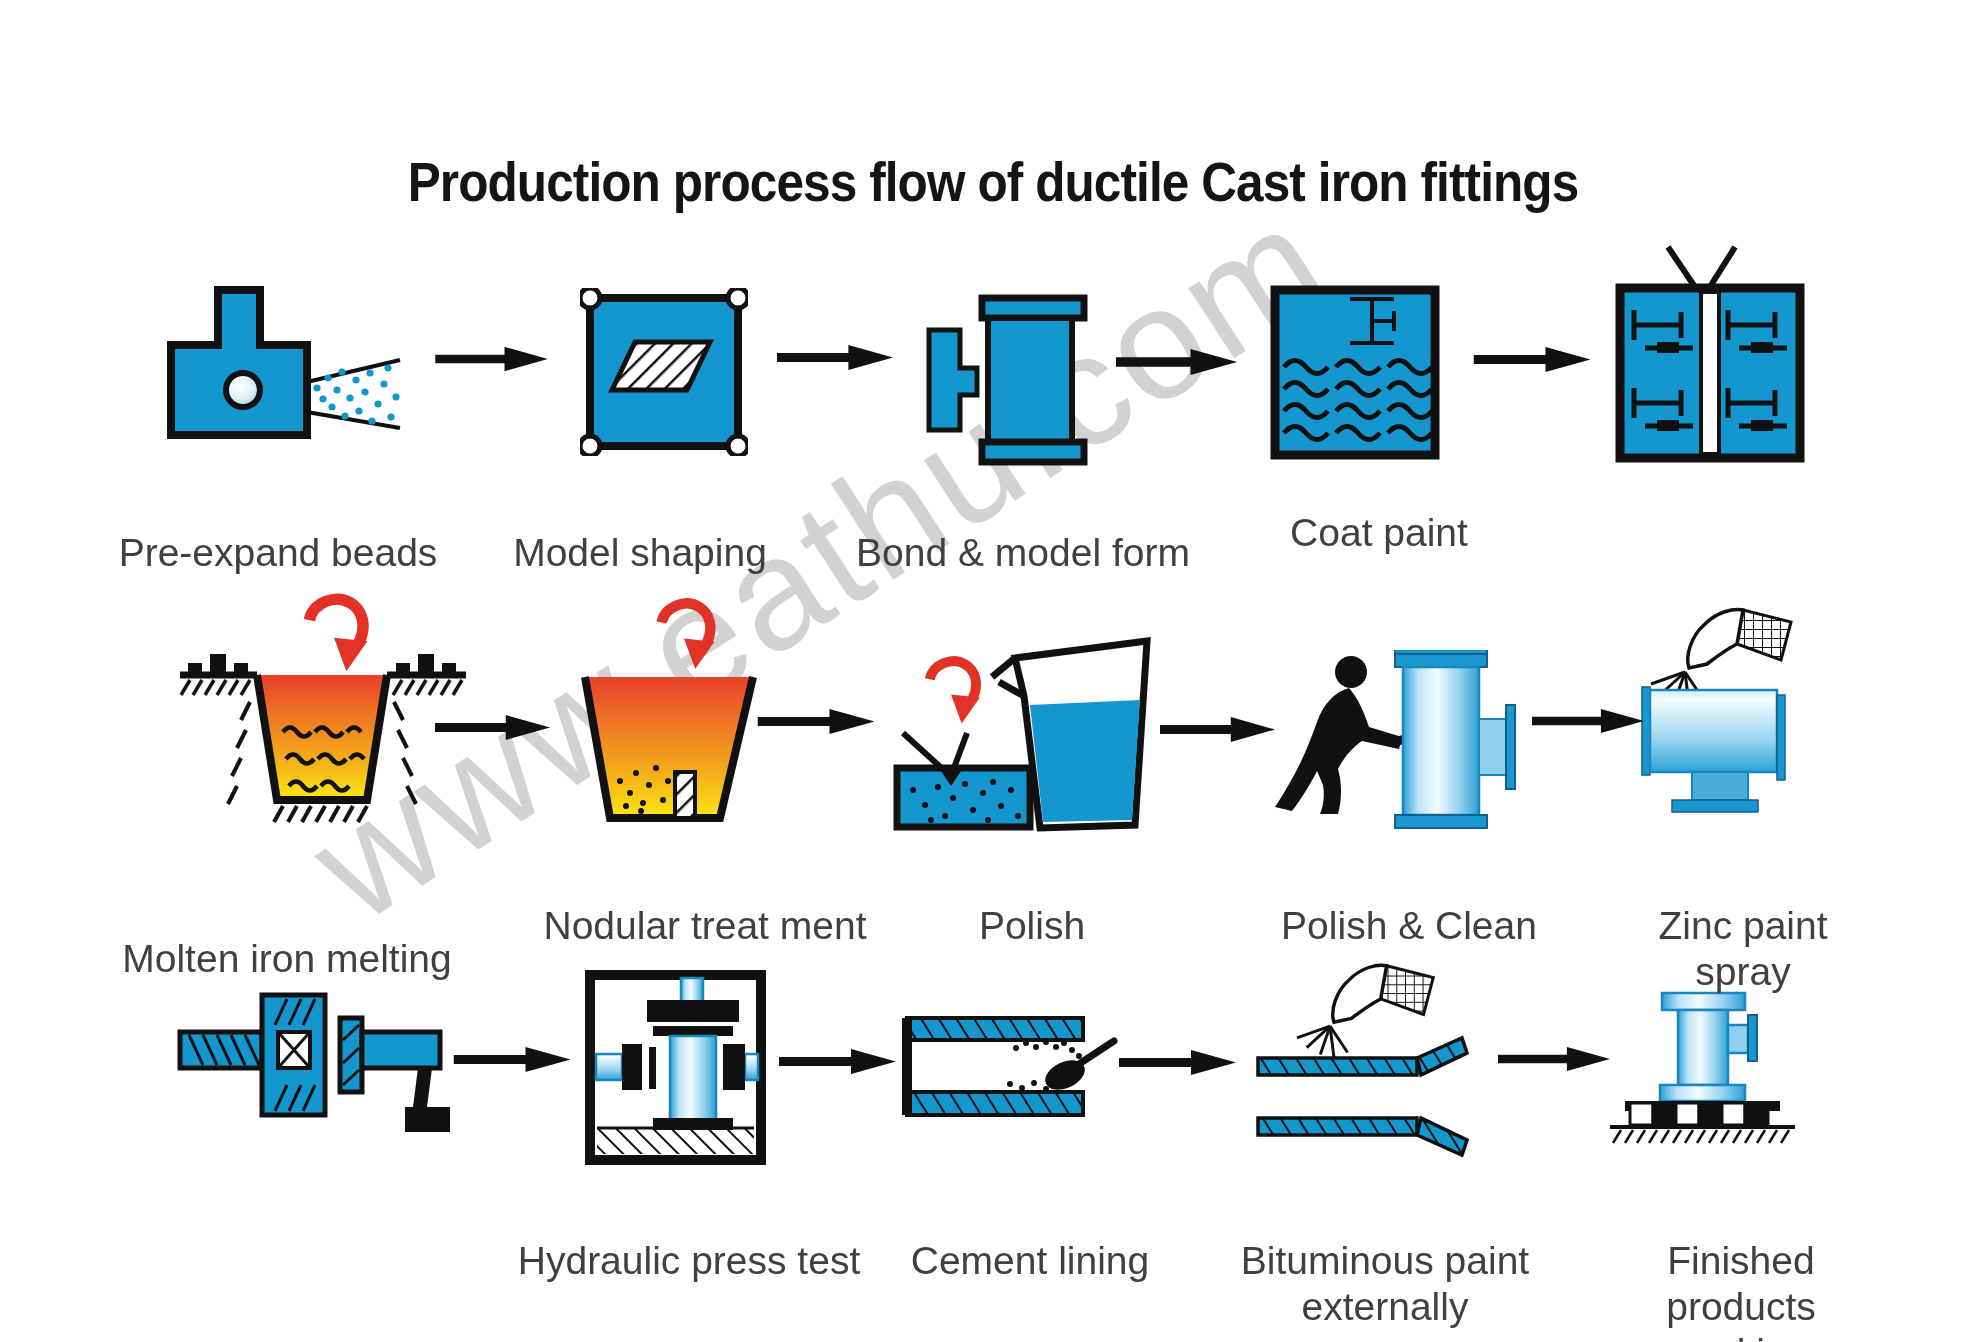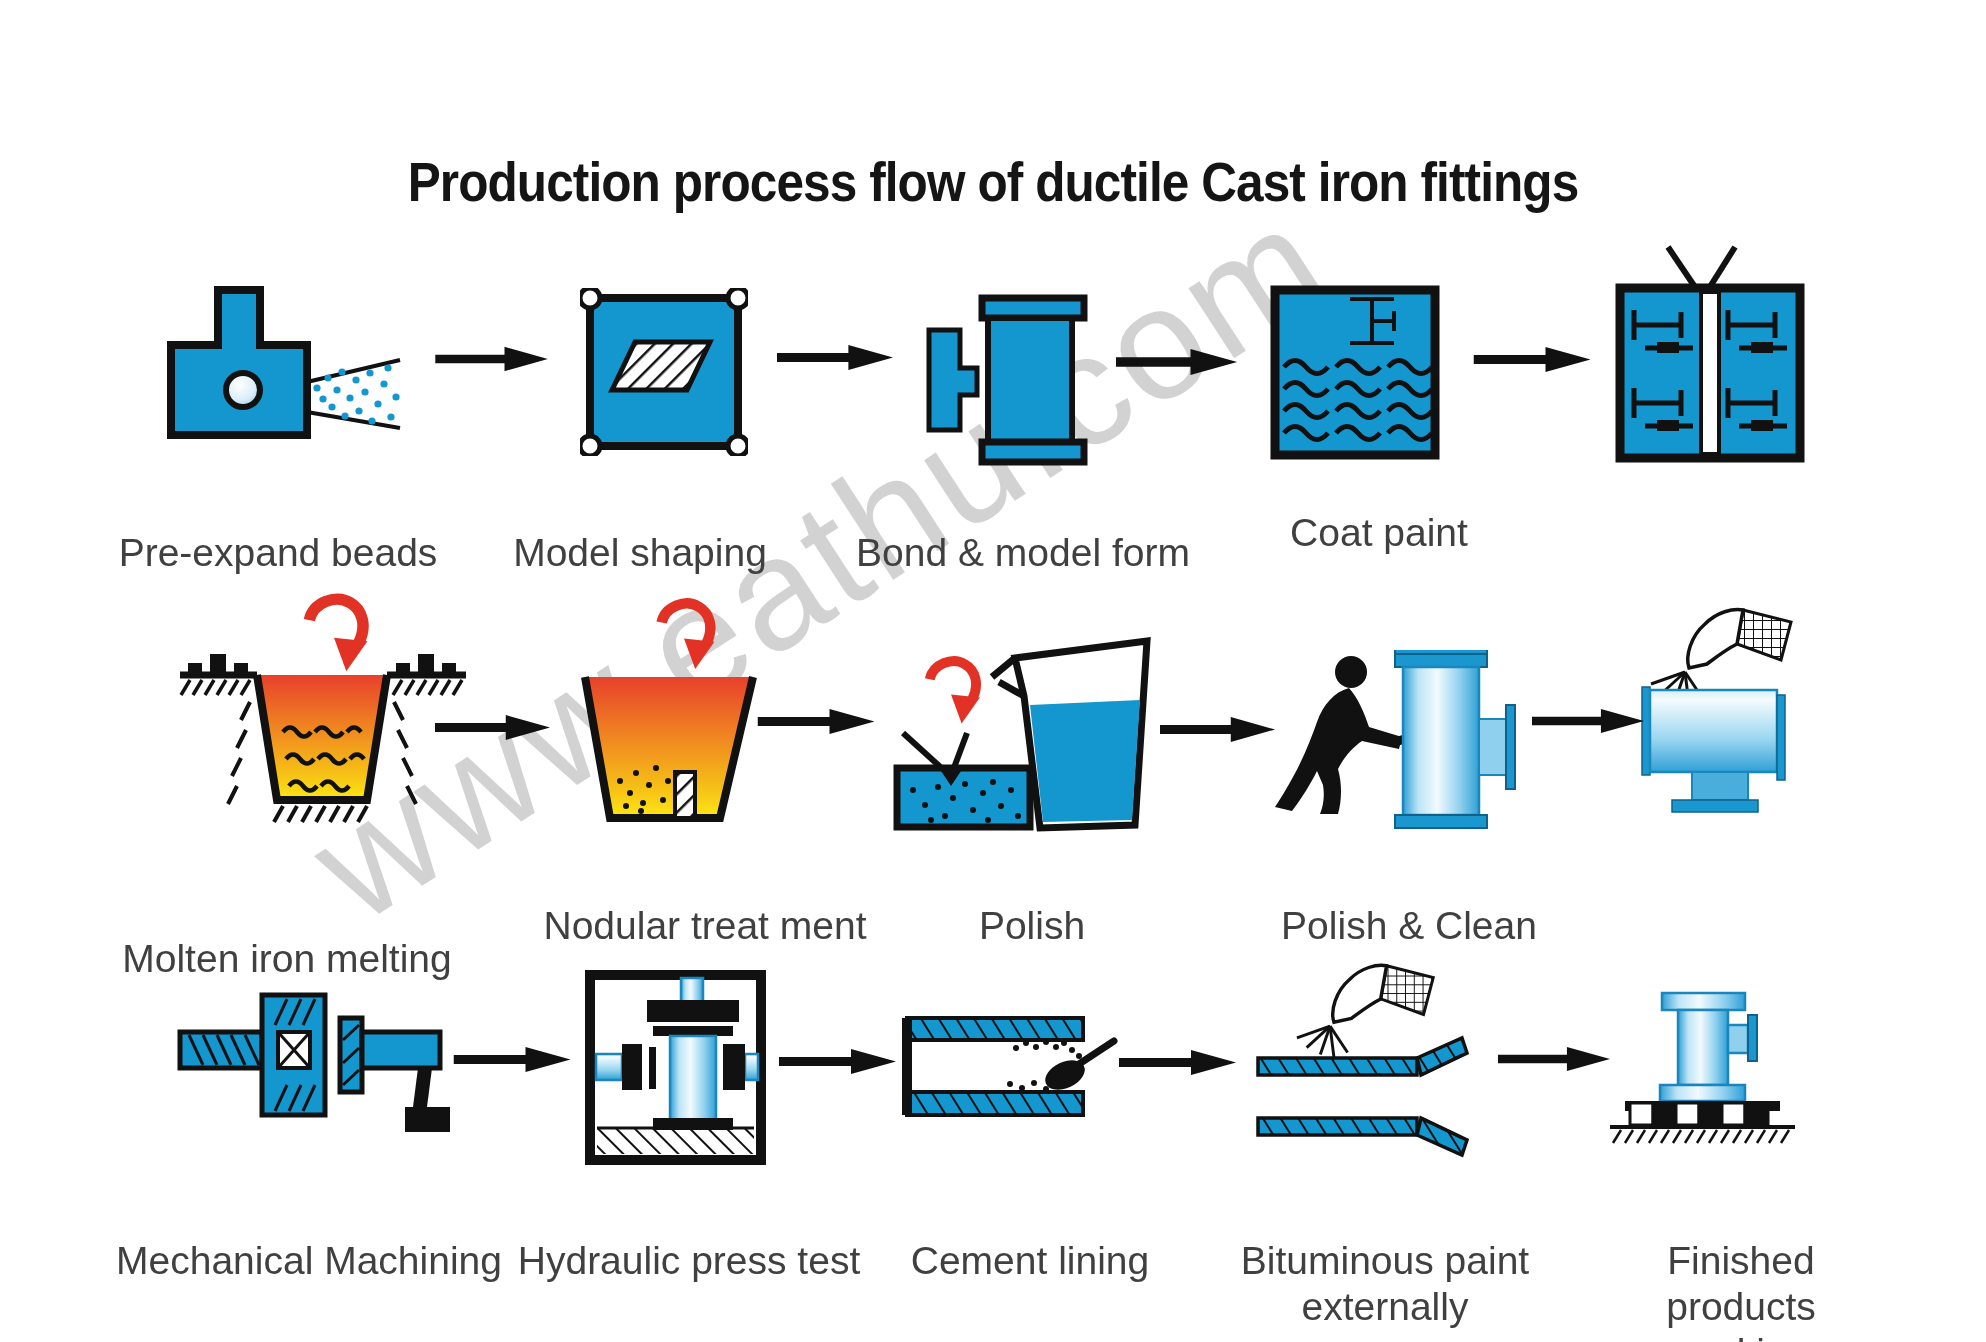--- a/index.html
+++ b/index.html
@@ -529,22 +529,22 @@
 
   <div class="step-label" style="left:278px;top:530px;">Pre-expand beads</div>
   <div class="step-label" style="left:640px;top:530px;">Model shaping</div>
   <div class="step-label" style="left:1023px;top:530px;">Bond &amp; model form</div>
   <div class="step-label" style="left:1379px;top:510px;">Coat paint</div>
 
   <div class="step-label" style="left:287px;top:903px;margin-top:33px;">Molten iron melting</div>
   <div class="step-label" style="left:670px;top:903px;margin-left:35px;">Nodular treat ment</div>
   <div class="step-label" style="left:1032px;top:903px;">Polish</div>
   <div class="step-label" style="left:1409px;top:903px;">Polish &amp; Clean</div>
-
-  <div class="step-label" style="left:309px;top:1238px;">Mechanical Machining</div>
+  <div class="step-label" style="left:1743px;top:903px;">Zinc paint spray</div>
+
   <div class="step-label" style="left:689px;top:1238px;">Hydraulic press test</div>
   <div class="step-label" style="left:1030px;top:1238px;text-align:center;">Cement lining</div>
   <div class="step-label" style="left:1385px;top:1238px;">Bituminous paint
 externally</div>
   <div class="step-label" style="left:1741px;top:1238px;">Finished products
 packing</div>
 
 </div>
 
 </body></html>

